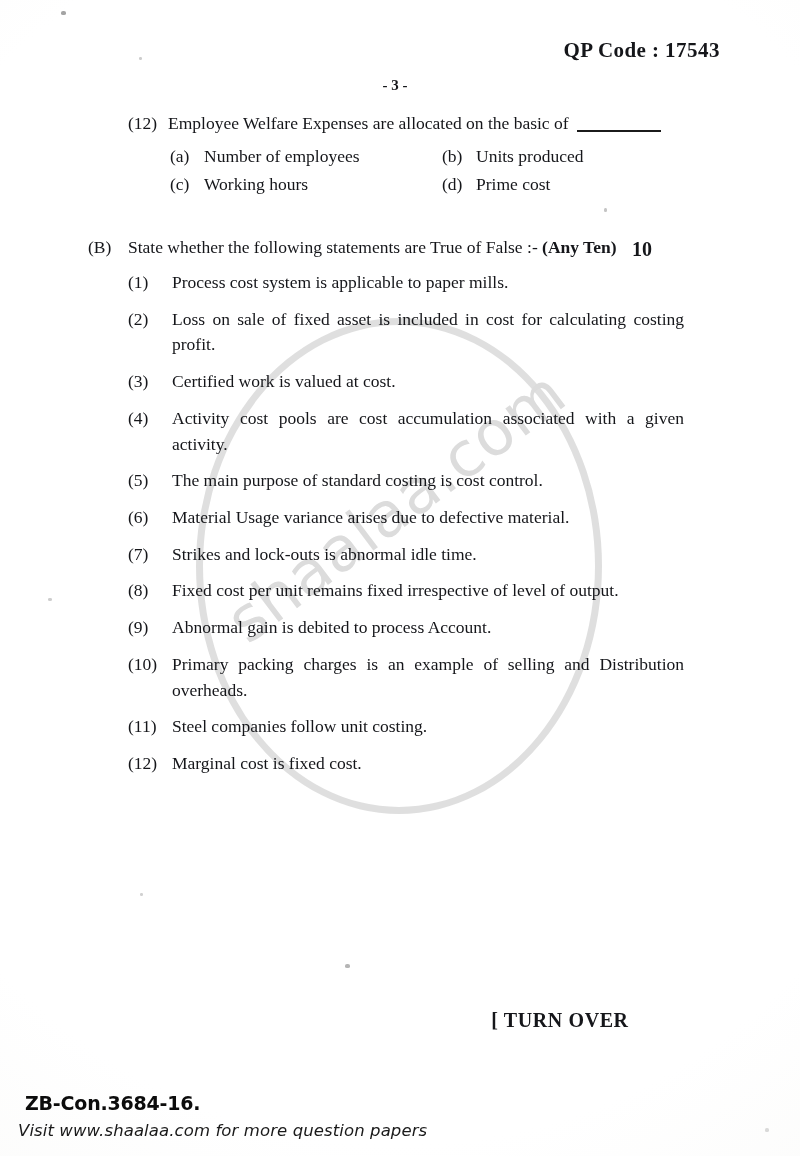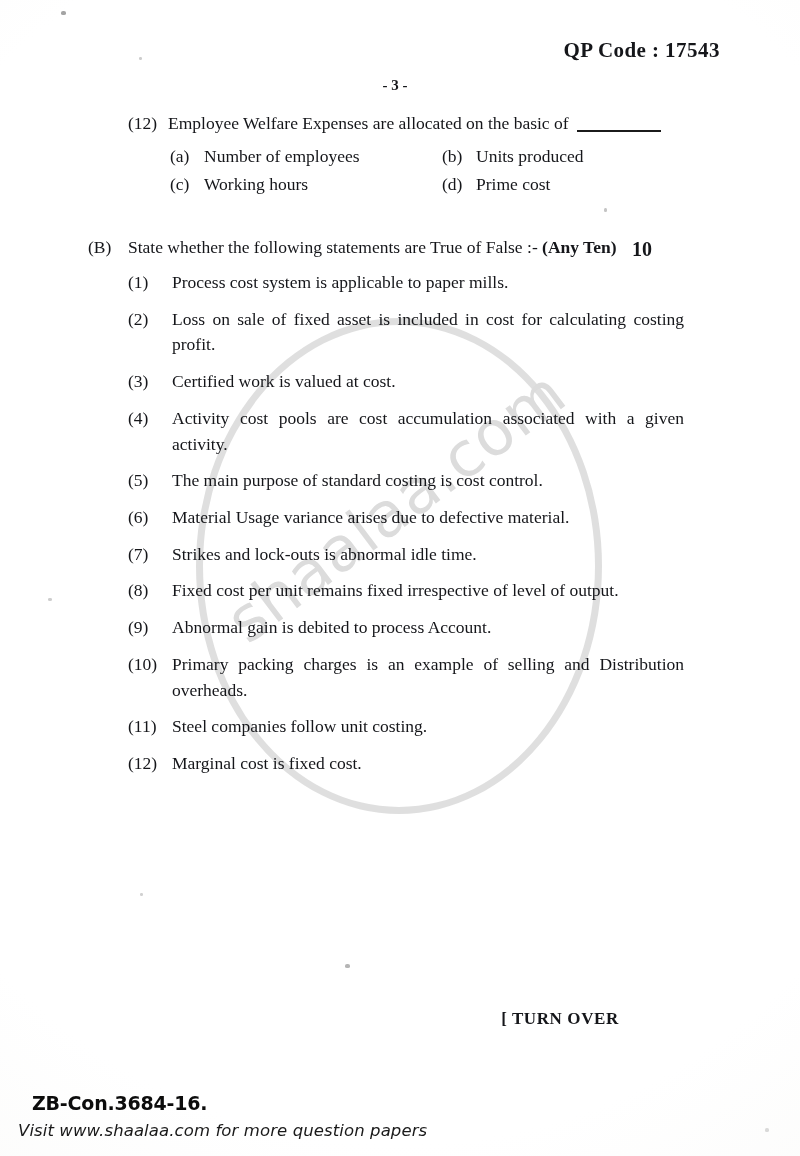--- a/index.html
+++ b/index.html
@@ -178,29 +178,29 @@
     text-align-last: left;
   }
 
   
   .turn-over {
     position: absolute;
     left: 400px;
     top: 1009px;
     width: 320px;
     text-align: center;
-    font-size: 17px;
+    font-size: 20px;
     font-weight: bold;
     letter-spacing: .6px;
   }
 
   
   .con-code {
     position: absolute;
-    left: 32px;
+    left: 25px;
     top: 1092px;
     font-family: "DejaVu Sans", sans-serif;
     font-size: 19px;
     font-weight: bold;
     letter-spacing: -.2px;
     color: #0c0c0c;
   }
   .site-footer {
     position: absolute;
     left: 18px;

